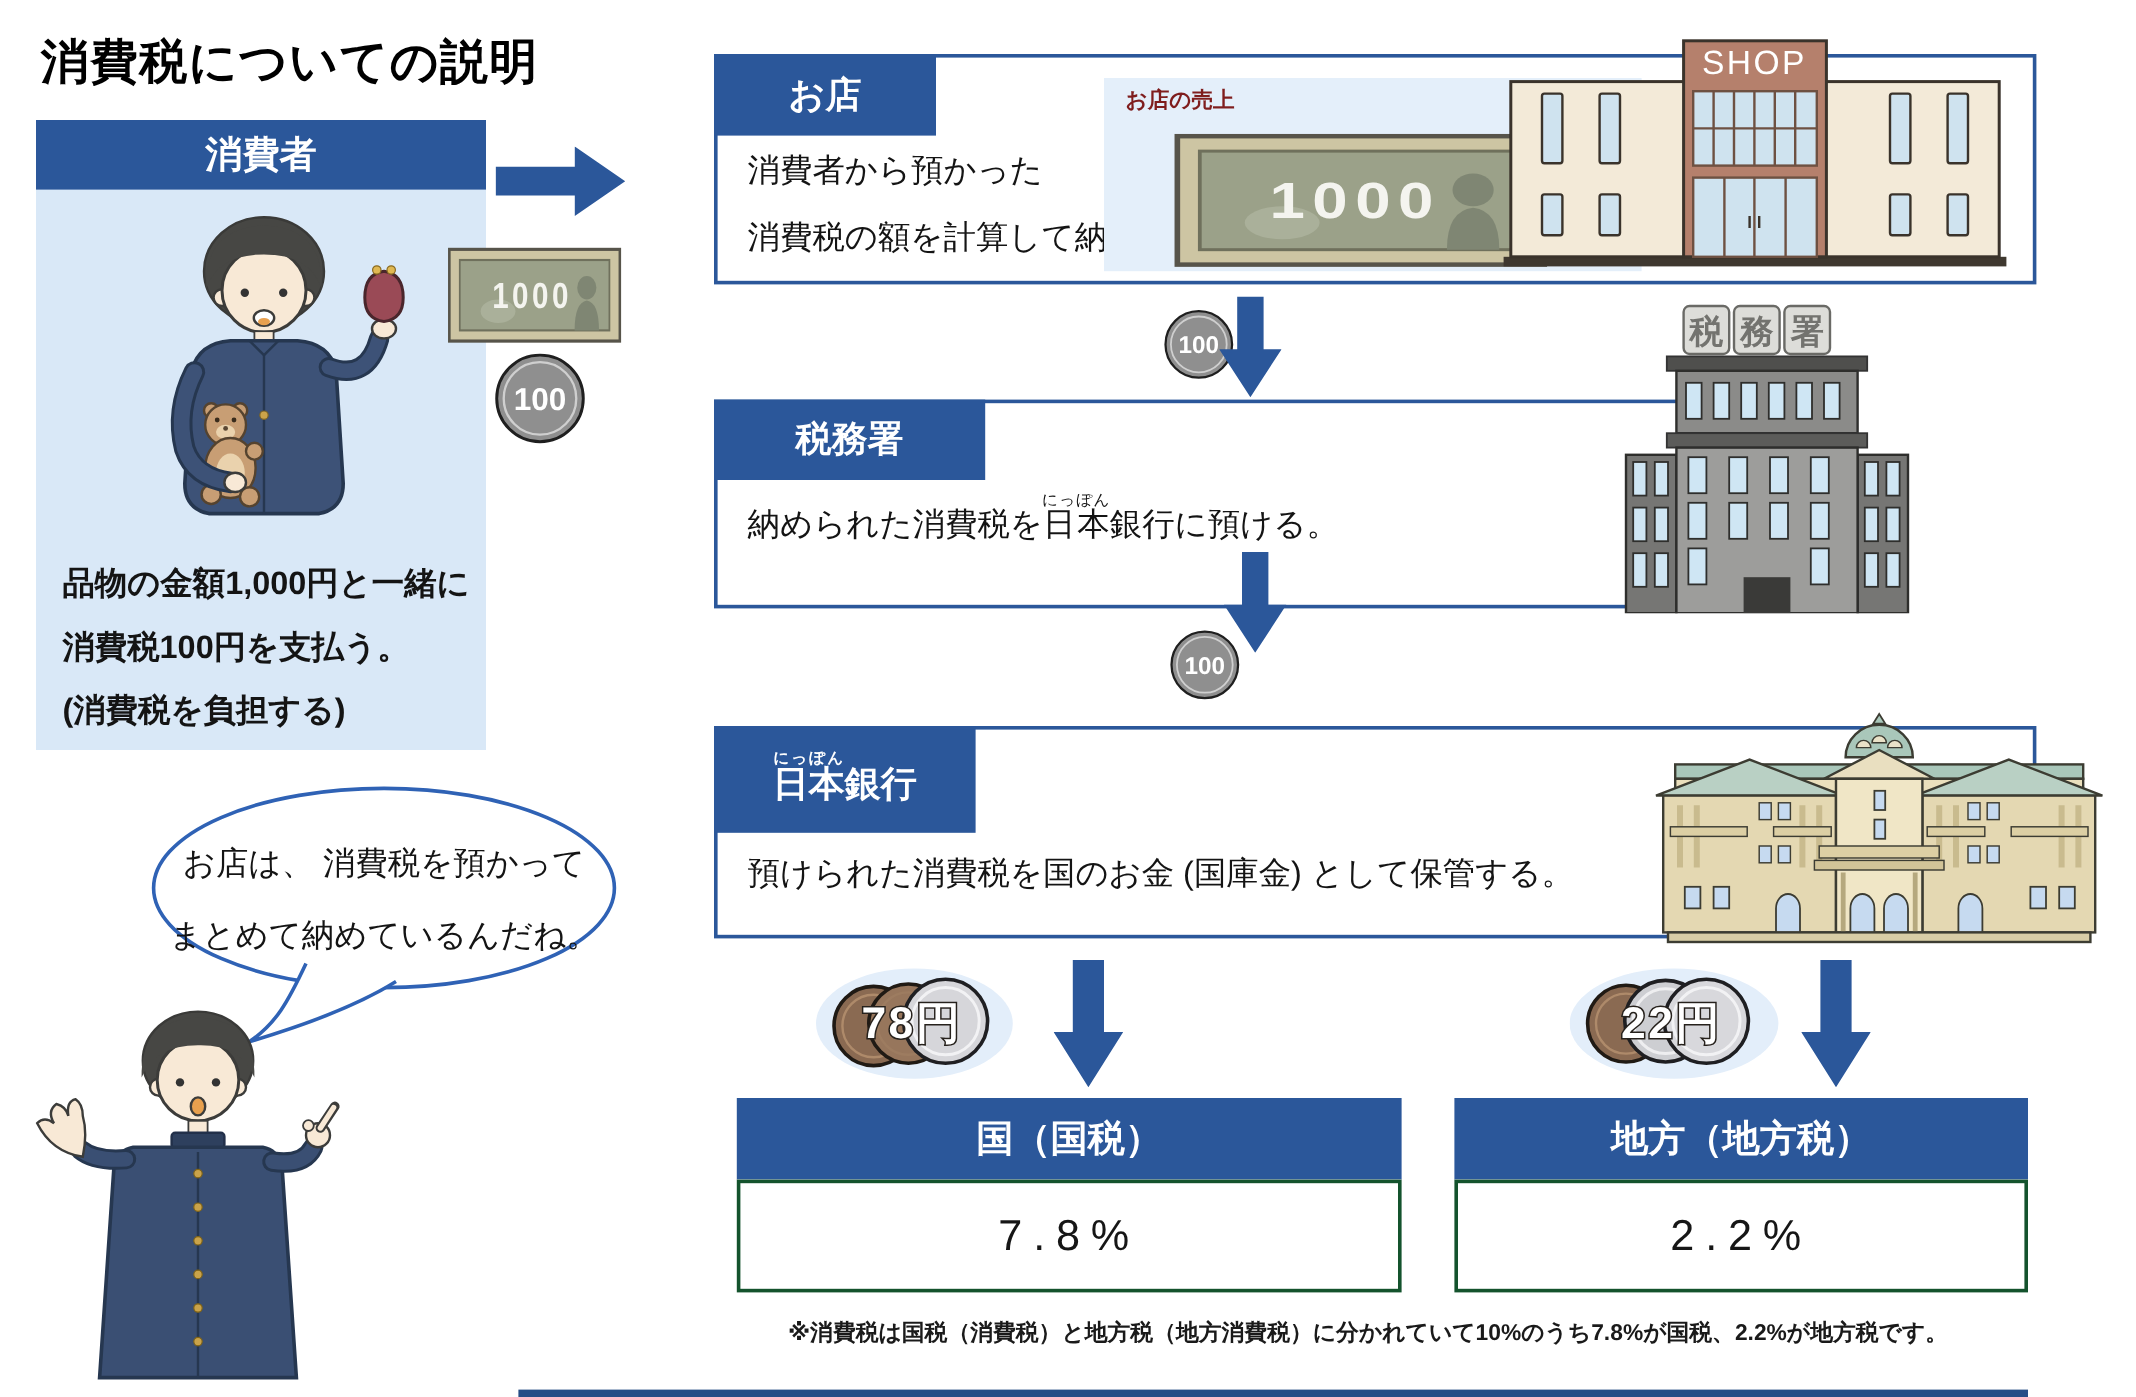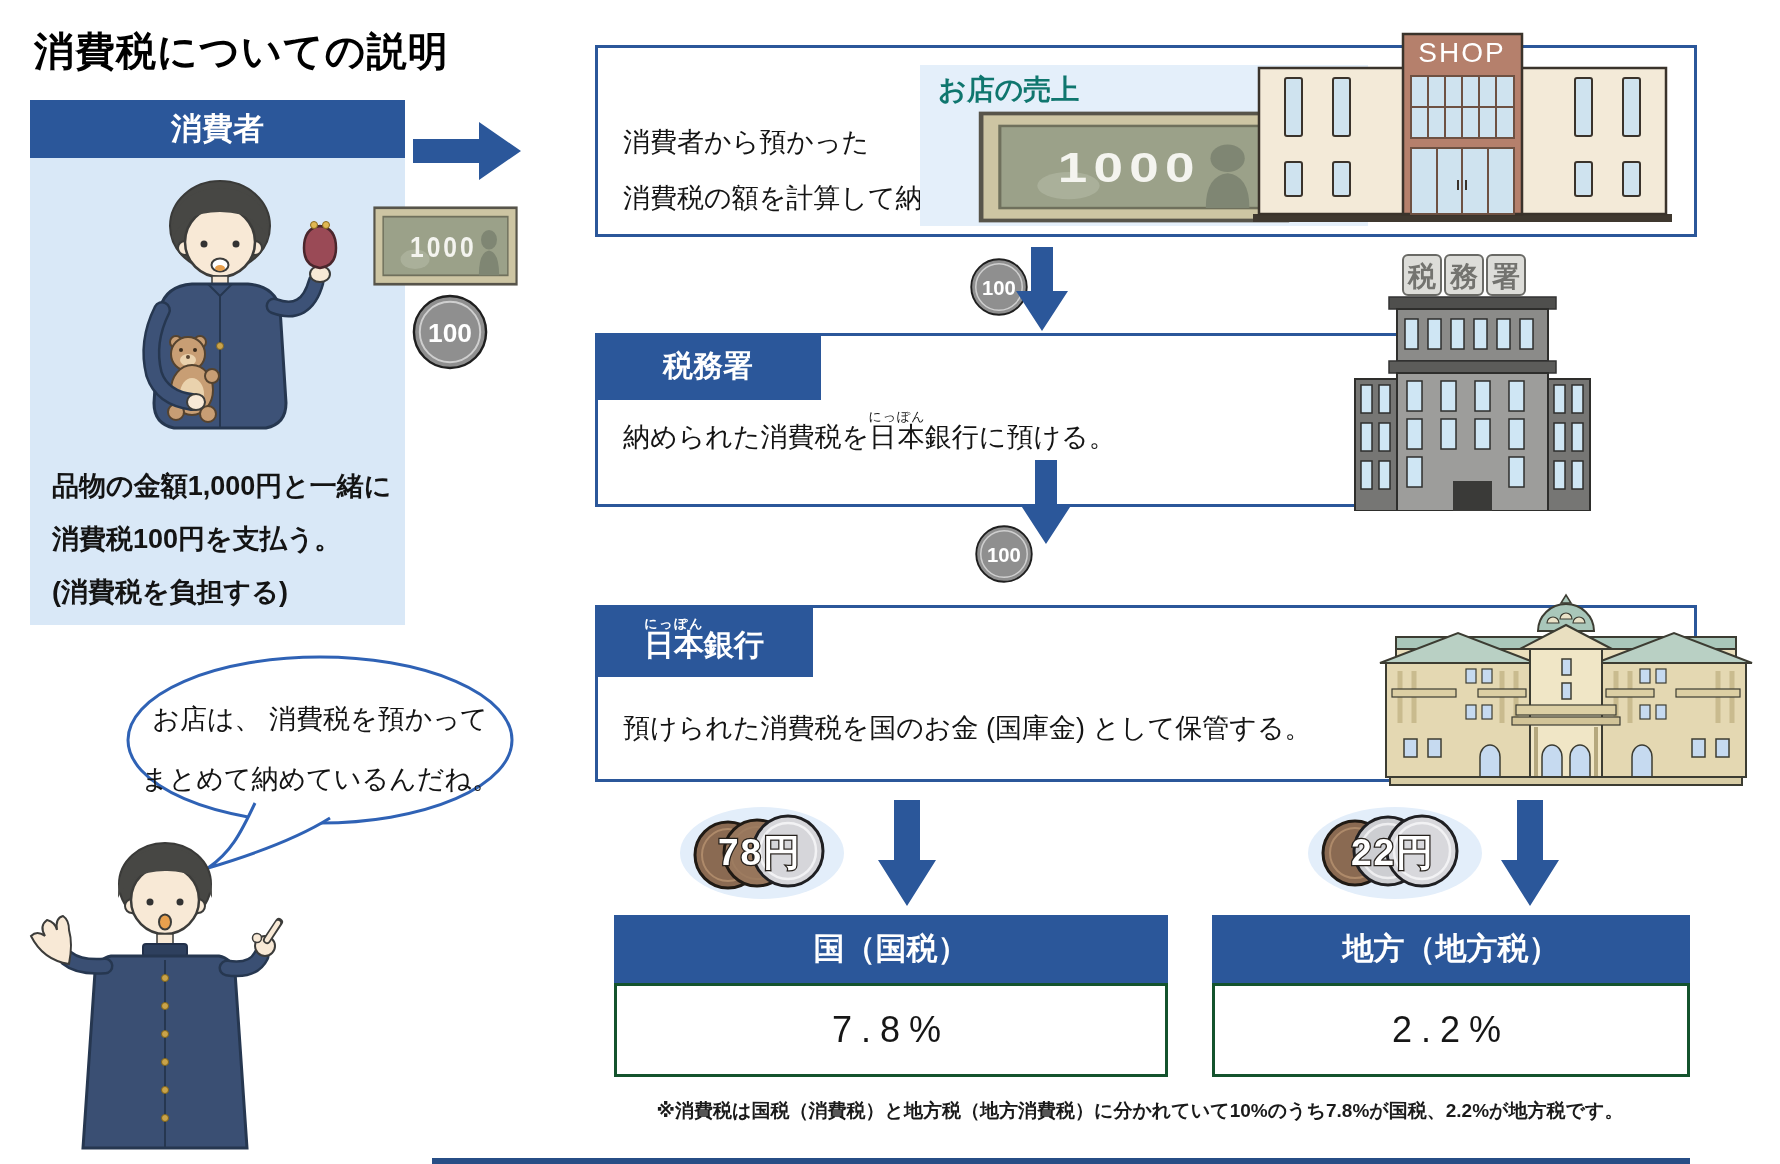--- a/index.html
+++ b/index.html
@@ -11,21 +11,21 @@
   .consumer-box{left:30px;top:90px;width:375px;height:525px;background:#d9e8f7;}
   .consumer-header{position:absolute;left:0;top:0;width:100%;height:58px;background:#2b579a;color:#fff;
     display:flex;align-items:center;justify-content:center;font-size:31px;font-weight:600;}
   .c-line{position:absolute;left:22px;font-size:27px;color:#141414;font-weight:bold;}
   
   .frame-box{border:3px solid #2b579a;background:#fff;box-sizing:border-box;}
   .hdr-block{position:absolute;left:-3px;top:-3px;background:#2b579a;color:#fff;
     display:flex;align-items:center;justify-content:center;font-size:30px;font-weight:600;}
   .box-line{position:absolute;font-size:27px;color:#141414;}
   .sales-panel{position:absolute;background:#e4effa;}
-  .sales-label{position:absolute;left:18px;top:6px;font-size:28px;color:#0f766e;font-weight:600;}
+  .sales-label{position:absolute;left:18px;top:6px;font-size:18px;color:#7f1d1d;font-weight:600;}
   ruby rt{font-size:13px;letter-spacing:1px;font-family:Liberation Mono, monospace;}
   
   .result-hdr{position:absolute;left:0;top:0;width:100%;height:68px;background:#2b579a;color:#fff;
     display:flex;align-items:center;justify-content:center;font-size:31px;font-weight:600;}
   .result-body{position:absolute;left:0;top:68px;width:100%;height:94px;border:3px solid #14532d;background:#fff;
     box-sizing:border-box;display:flex;align-items:center;justify-content:center;
     font-size:36px;letter-spacing:9px;color:#161616;}
   .footnote{left:560px;top:1088px;width:1160px;text-align:center;font-size:19px;font-weight:600;color:#1a1a1a;}
   .bottom-strip{left:0;top:1155px;width:1780px;height:9px;background:#f3f3f6;}
   .bottom-bar{left:432px;top:1148px;width:1258px;height:13px;background:#274e86;}
@@ -100,20 +100,21 @@
     <text x="97" y="57" text-anchor="middle" font-size="34" font-weight="bold" letter-spacing="4" fill="#f4f4ef">1000</text>
   </svg>
 
   <svg class="abs" style="left:411px;top:283px;" width="78" height="78" viewBox="0 0 80 80">
     <circle cx="40" cy="40" r="37" fill="#8f8f8f" stroke="#1f1f1f" stroke-width="2.5"></circle>
     <circle cx="40" cy="40" r="31" fill="none" stroke="#cfcfcf" stroke-width="2"></circle>
     <text x="40" y="50" text-anchor="middle" font-size="27" font-weight="bold" fill="#fff">100</text>
   </svg>
 
   <div class="abs frame-box" style="left:595px;top:35px;width:1102px;height:192px;">
+    <div class="hdr-block" style="width:185px;height:68px;">お店</div>
     <div class="box-line" style="left:25px;top:76px;">消費者から預かった</div>
     <div class="box-line" style="left:25px;top:132px;">消費税の額を計算して納める。</div>
     <div class="sales-panel" style="left:322px;top:17px;width:448px;height:161px;">
       <div class="sales-label">お店の売上</div>
       <svg style="position:absolute;left:58px;top:46px;" width="312" height="112" viewBox="0 0 200 90" preserveAspectRatio="none">
         <rect x="2" y="2" width="196" height="86" fill="#cdc5a3" stroke="#57544a" stroke-width="3"></rect>
         <rect x="14" y="12" width="172" height="66" fill="#9ba189" stroke="#6f705c" stroke-width="2"></rect>
         <ellipse cx="58" cy="60" rx="20" ry="11" fill="#aab09a"></ellipse>
         <circle cx="160" cy="38" r="11" fill="#7f8673"></circle>
         <path d="M146,78 Q146,52 160,50 Q174,52 174,78 Z" fill="#7f8673"></path>
@@ -213,21 +214,21 @@
   <svg class="abs" style="left:974px;top:514px;" width="60" height="60" viewBox="0 0 80 80">
     <circle cx="40" cy="40" r="37" fill="#8f8f8f" stroke="#1f1f1f" stroke-width="2.5"></circle>
     <circle cx="40" cy="40" r="31" fill="none" stroke="#cfcfcf" stroke-width="2"></circle>
     <text x="40" y="50" text-anchor="middle" font-size="27" font-weight="bold" fill="#fff">100</text>
   </svg>
   <svg class="abs" style="left:1020px;top:450px;" width="52" height="84" viewBox="0 0 52 84">
     <polygon points="15,0 37,0 37,44 52,44 26,84 0,44 15,44" fill="#2b579a"></polygon>
   </svg>
 
   <div class="abs frame-box" style="left:595px;top:595px;width:1102px;height:177px;">
-    <div class="hdr-block" style="width:218px;height:72px;">
+    <div class="hdr-block" style="width:218px;height:89px;">
       <div><ruby><span>日本</span><rt>にっぽん</rt></ruby><span>銀行</span></div>
     </div>
     <div class="box-line" style="left:25px;top:102px;">預けられた消費税を国のお金 (国庫金) として保管する。</div>
   </div>
 
   <svg class="abs" style="left:1370px;top:583px;" width="392" height="194" viewBox="0 0 392 194">
     <path d="M196,2 L201,10 L191,10 Z" fill="#a9c7ba" stroke="#3c3c32" stroke-width="1.5"></path>
     <path d="M168,38 A28,27 0 0 1 224,38 Z" fill="#a9c7ba" stroke="#3c3c32" stroke-width="2"></path>
     <path d="M177,30 a6,6 0 0 1 12,0 Z" fill="#e9e2c8" stroke="#3c3c32" stroke-width="1.2"></path>
     <path d="M190,26 a6,6 0 0 1 12,0 Z" fill="#e9e2c8" stroke="#3c3c32" stroke-width="1.2"></path>

